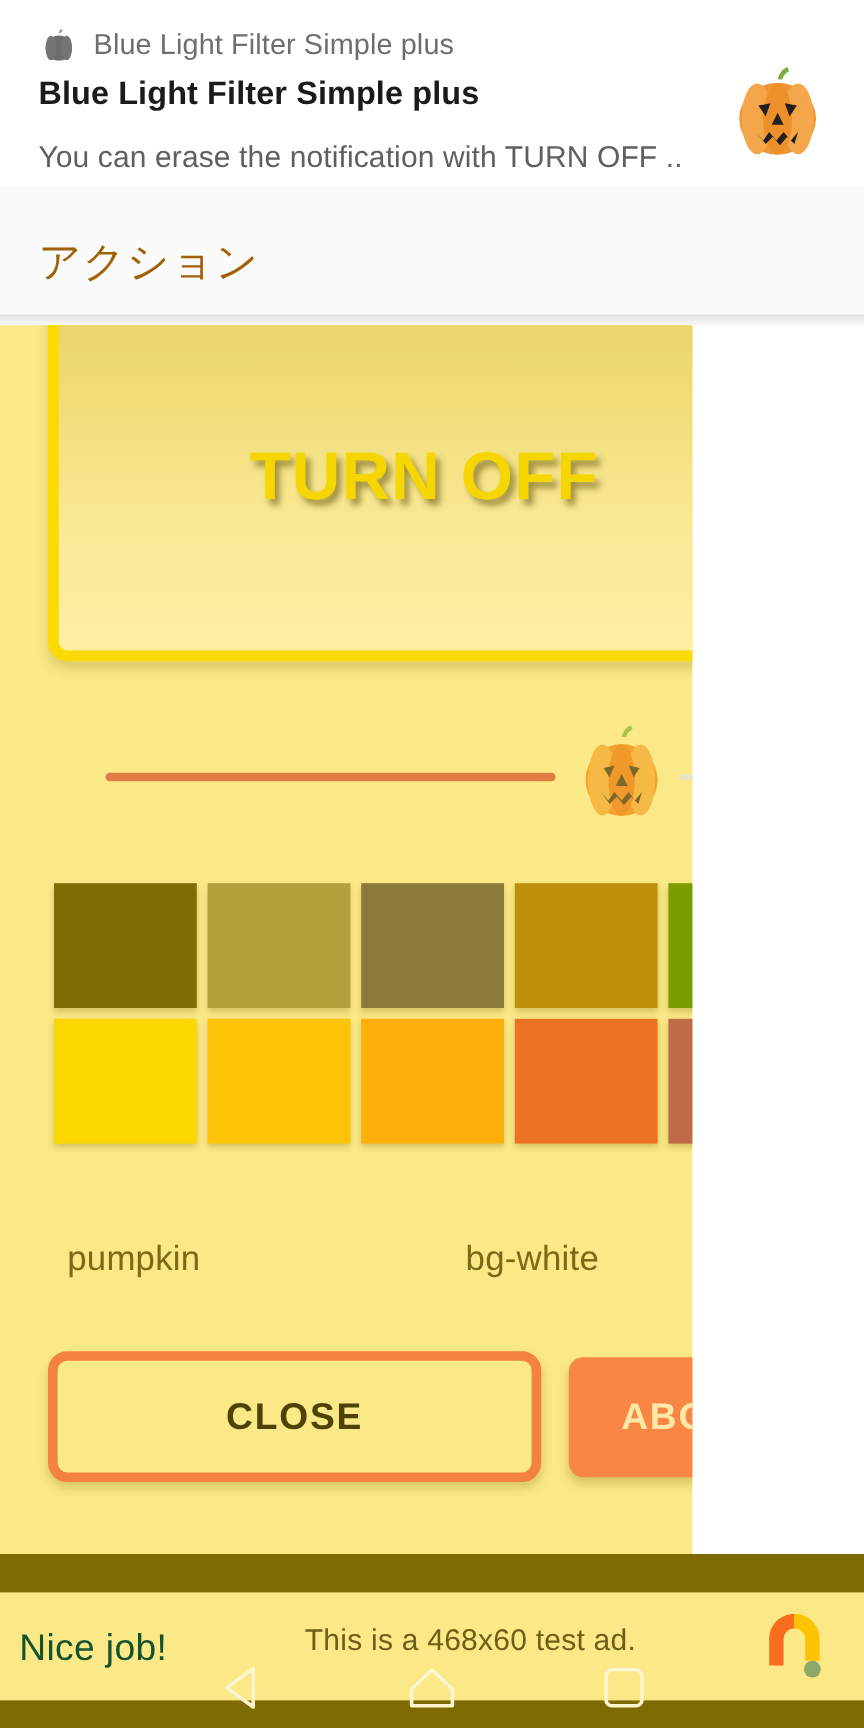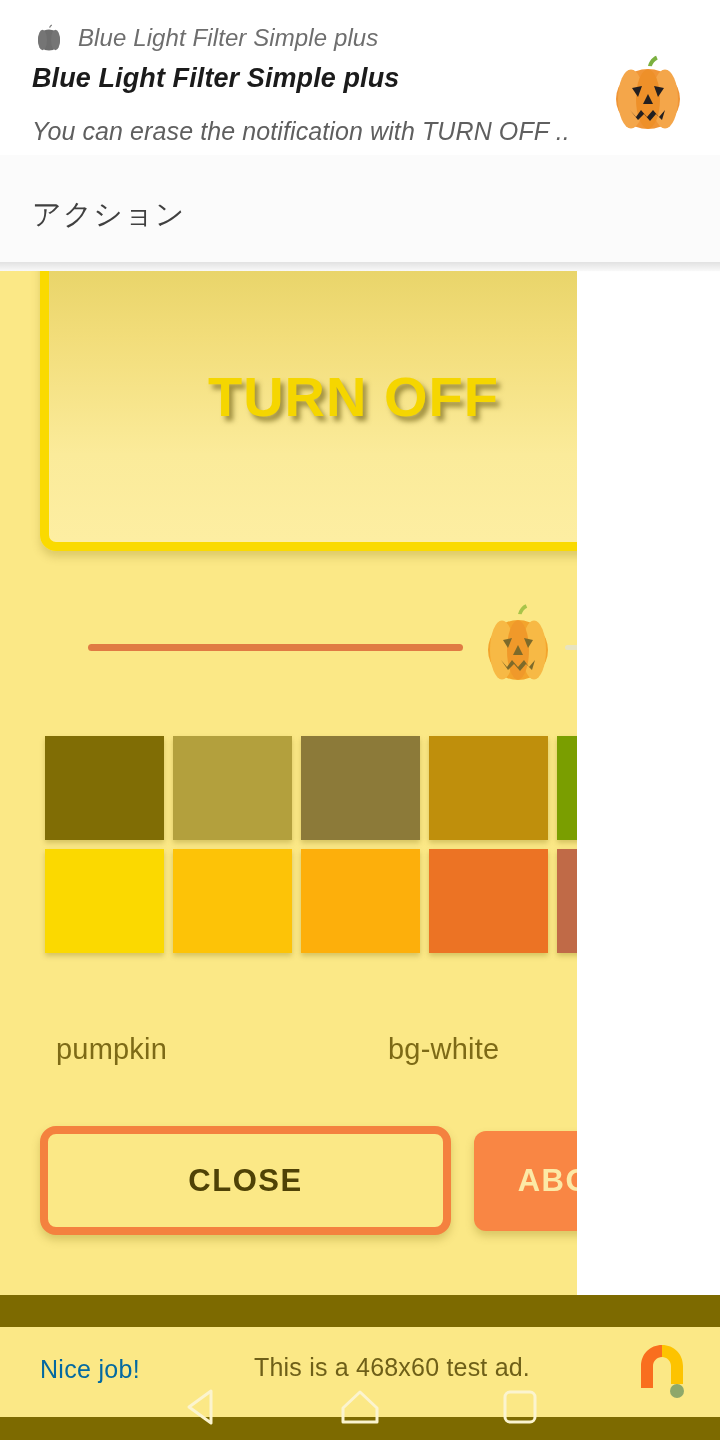--- a/index.html
+++ b/index.html
@@ -7,21 +7,20 @@
     width: 720px; height: 1440px;
     font-family: "Liberation Sans", "DejaVu Sans", sans-serif;
     background: #fff; overflow: hidden;
   }
   #root { position: relative; width: 720px; height: 1440px; }
 
   
   .notif-shade {
     position: absolute; left: 0; top: 0; width: 720px; height: 155px;
     background: #ffffff;
-    font-style: italic;
   }
   .notif-appline {
     position: absolute; left: 34px; top: 22px;
     display: flex; align-items: center; gap: 14px; height: 32px;
   }
   .notif-smallicon { width: 30px; height: 30px; position: relative; }
   .notif-appname {
     font-size: 24px; color: #6e6e6e; letter-spacing: .1px;
     white-space: nowrap;
   }
@@ -37,21 +36,21 @@
     position: absolute; left: 606px; top: 52px; width: 84px; height: 84px;
   }
 
   
   .action-row {
     position: absolute; left: 0; top: 155px; width: 720px; height: 116px;
     background: #fbfbfb;
   }
   .action-label {
     position: absolute; left: 32px; top: 40px;
-    font-size: 29px; color: #404040; letter-spacing: 1px;
+    font-size: 35px; color: #a16207; letter-spacing: 1px;
   }
   .shade-shadow {
     position: absolute; left: 0; top: 262px; width: 720px; height: 10px;
     background: linear-gradient(to bottom, rgba(0,0,0,.10), rgba(0,0,0,0));
     pointer-events: none;
   }
 
   
   .app-body {
     position: absolute; left: 0; top: 271px; width: 577px; height: 1024px;
@@ -143,22 +142,22 @@
   
   .ad-outer {
     position: absolute; left: 0; top: 1295px; width: 720px; height: 145px;
     background: #7d6a00;
   }
   .ad-banner {
     position: absolute; left: 0; top: 32px; width: 720px; height: 90px;
     background: #fbe886;
   }
   .ad-nicejob {
-    position: absolute; left: 40px; top: 28px;
-    font-size: 25px; color: #0369a1; letter-spacing: .3px;
+    position: absolute; left: 16px; top: 28px;
+    font-size: 31px; color: #14532d; letter-spacing: .3px;
   }
   .ad-text {
     position: absolute; left: 254px; top: 26px;
     font-size: 25px; color: #6e5f18; letter-spacing: .2px;
   }
   .ad-badge {
     position: absolute; left: 303px; top: -5px;
     background: #9d8b36; color: #f6ecc0;
     font-size: 29px; padding: 3px 11px 5px 11px;
   }

